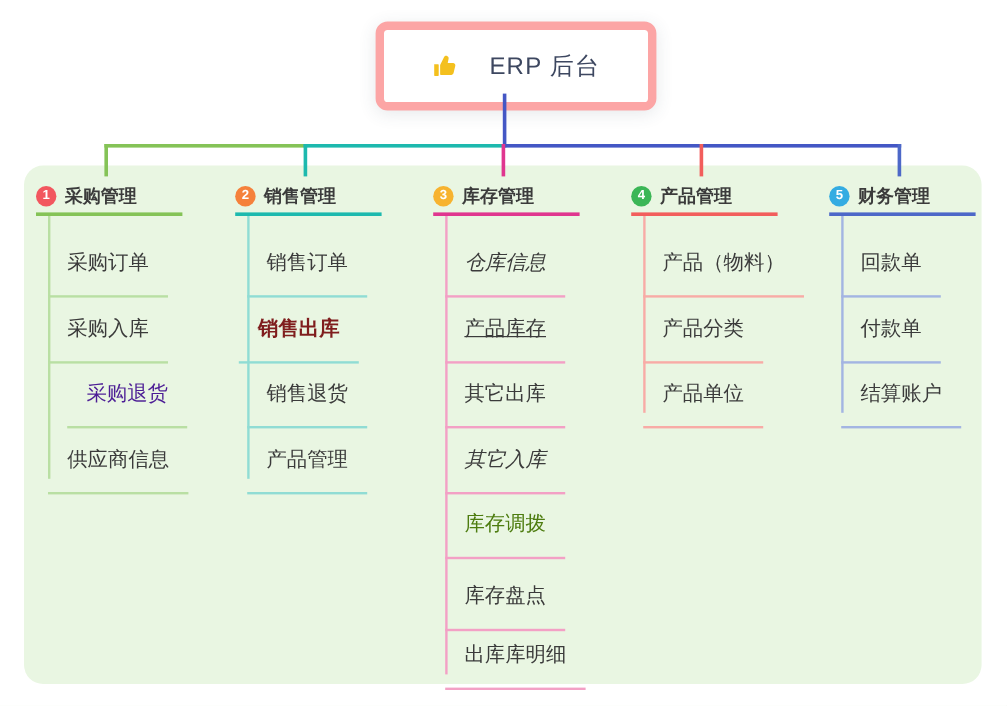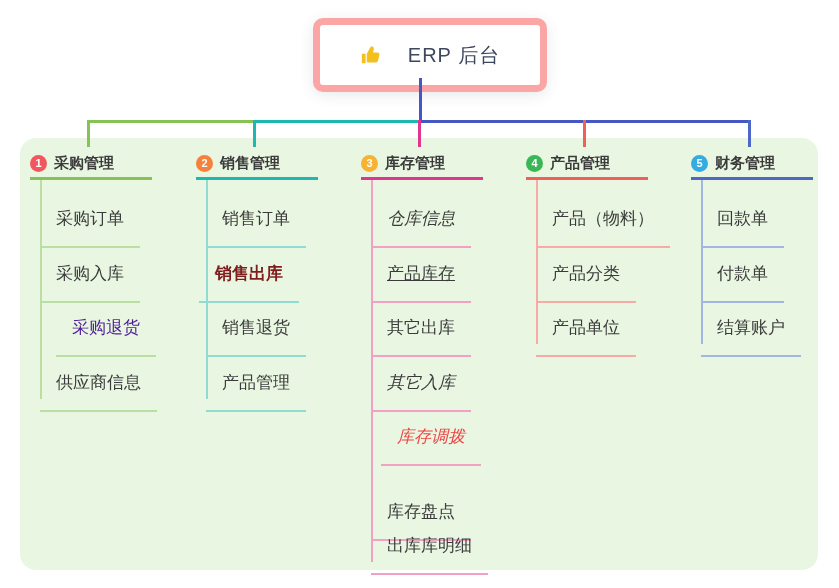--- a/index.html
+++ b/index.html
@@ -77,22 +77,22 @@
       <div class="child-node" style="left: 206px; top: 374.5px; border-bottom-color: rgb(144, 220, 212); color: rgb(59, 59, 59);">产品管理</div>
       <div class="branch-header" style="left: 361px; top: 150px; border-bottom-color: rgb(224, 54, 143);">
         <div class="badge" style="background: rgb(247, 179, 47);">3</div>
         <div class="branch-label" style="color: rgb(59, 59, 59);">库存管理</div>
       </div>
       <div style="position: absolute; left: 371px; top: 180px; width: 2px; height: 382px; background: rgb(243, 160, 197);"></div>
       <div class="child-node" style="left: 371px; top: 211px; border-bottom-color: rgb(243, 160, 197); color: rgb(59, 59, 59); font-style: italic;">仓库信息</div>
       <div class="child-node" style="left: 371px; top: 265.5px; border-bottom-color: rgb(243, 160, 197); color: rgb(59, 59, 59); text-decoration: underline;">产品库存</div>
       <div class="child-node" style="left: 371px; top: 320px; border-bottom-color: rgb(243, 160, 197); color: rgb(59, 59, 59);">其它出库</div>
       <div class="child-node" style="left: 371px; top: 374.5px; border-bottom-color: rgb(243, 160, 197); color: rgb(59, 59, 59); font-style: italic;">其它入库</div>
-      <div class="child-node" style="left: 381px; top: 429px; border-bottom-color: rgb(243, 160, 197); color: #ef4444; font-style: italic;">库存调拨</div>
-      <div class="child-node" style="left: 371px; top: 504px; border-bottom-color: rgb(243, 160, 197); color: rgb(59, 59, 59);">库存盘点</div>
+      <div class="child-node" style="left: 371px; top: 429px; border-bottom-color: rgb(243, 160, 197); color: #4d7c0f;">库存调拨</div>
+      <div class="child-node" style="left: 371px; top: 489px; border-bottom-color: rgb(243, 160, 197); color: rgb(59, 59, 59);">库存盘点</div>
       <div class="child-node" style="left: 371px; top: 538px; border-bottom-color: rgb(243, 160, 197); color: rgb(59, 59, 59); text-align: center;">出库库明细</div>
       <div class="branch-header" style="left: 526px; top: 150px; border-bottom-color: rgb(242, 94, 92);">
         <div class="badge" style="background: rgb(59, 182, 86);">4</div>
         <div class="branch-label" style="color: rgb(59, 59, 59);">产品管理</div>
       </div>
       <div style="position: absolute; left: 536px; top: 180px; width: 2px; height: 164px; background: rgb(248, 171, 166);"></div>
       <div class="child-node" style="left: 536px; top: 211px; border-bottom-color: rgb(248, 171, 166); color: rgb(59, 59, 59);">产品（物料）</div>
       <div class="child-node" style="left: 536px; top: 265.5px; border-bottom-color: rgb(248, 171, 166); color: rgb(59, 59, 59);">产品分类</div>
       <div class="child-node" style="left: 536px; top: 320px; border-bottom-color: rgb(248, 171, 166); color: rgb(59, 59, 59);">产品单位</div>
       <div class="branch-header" style="left: 691px; top: 150px; border-bottom-color: rgb(77, 104, 200);">

